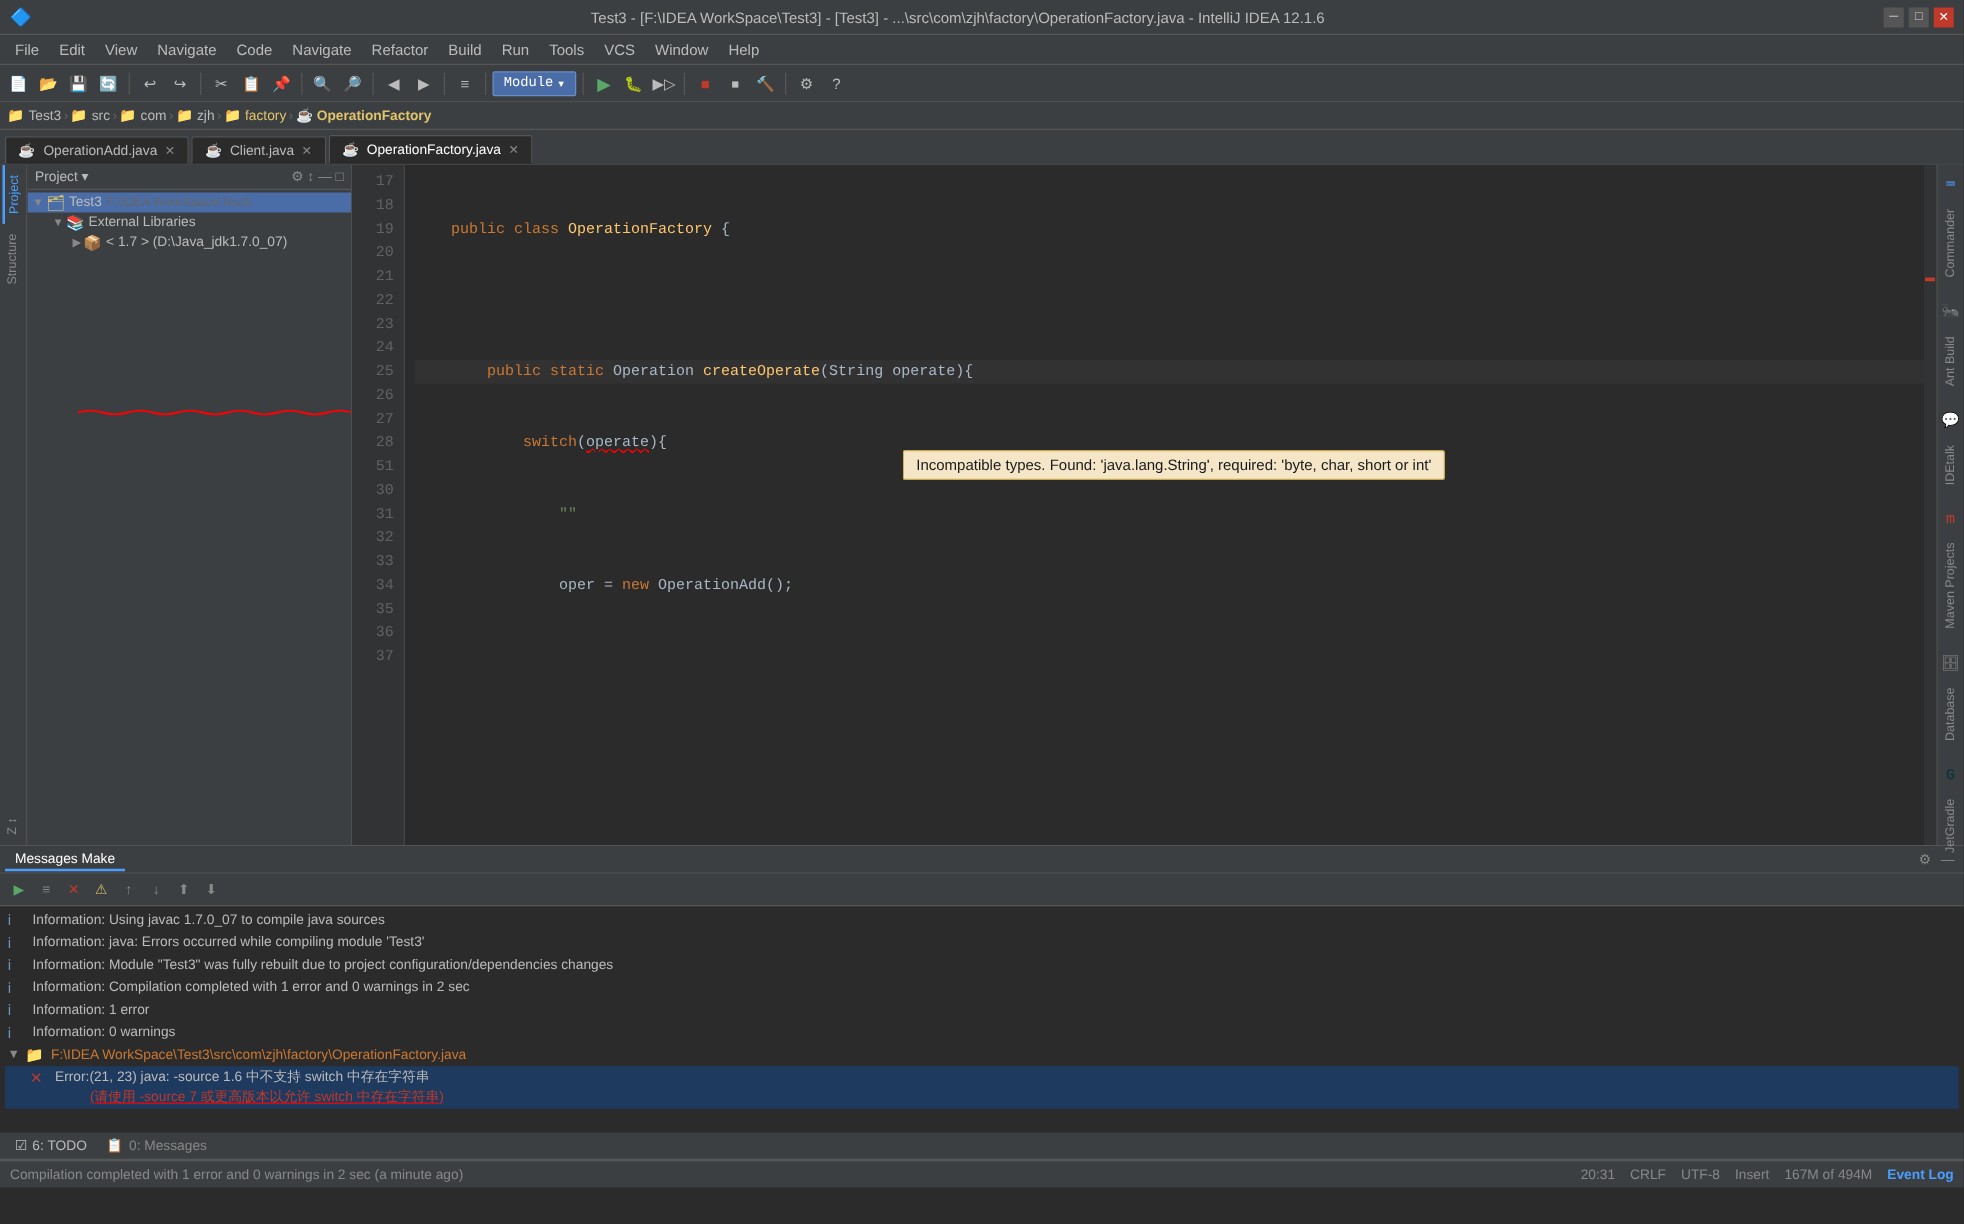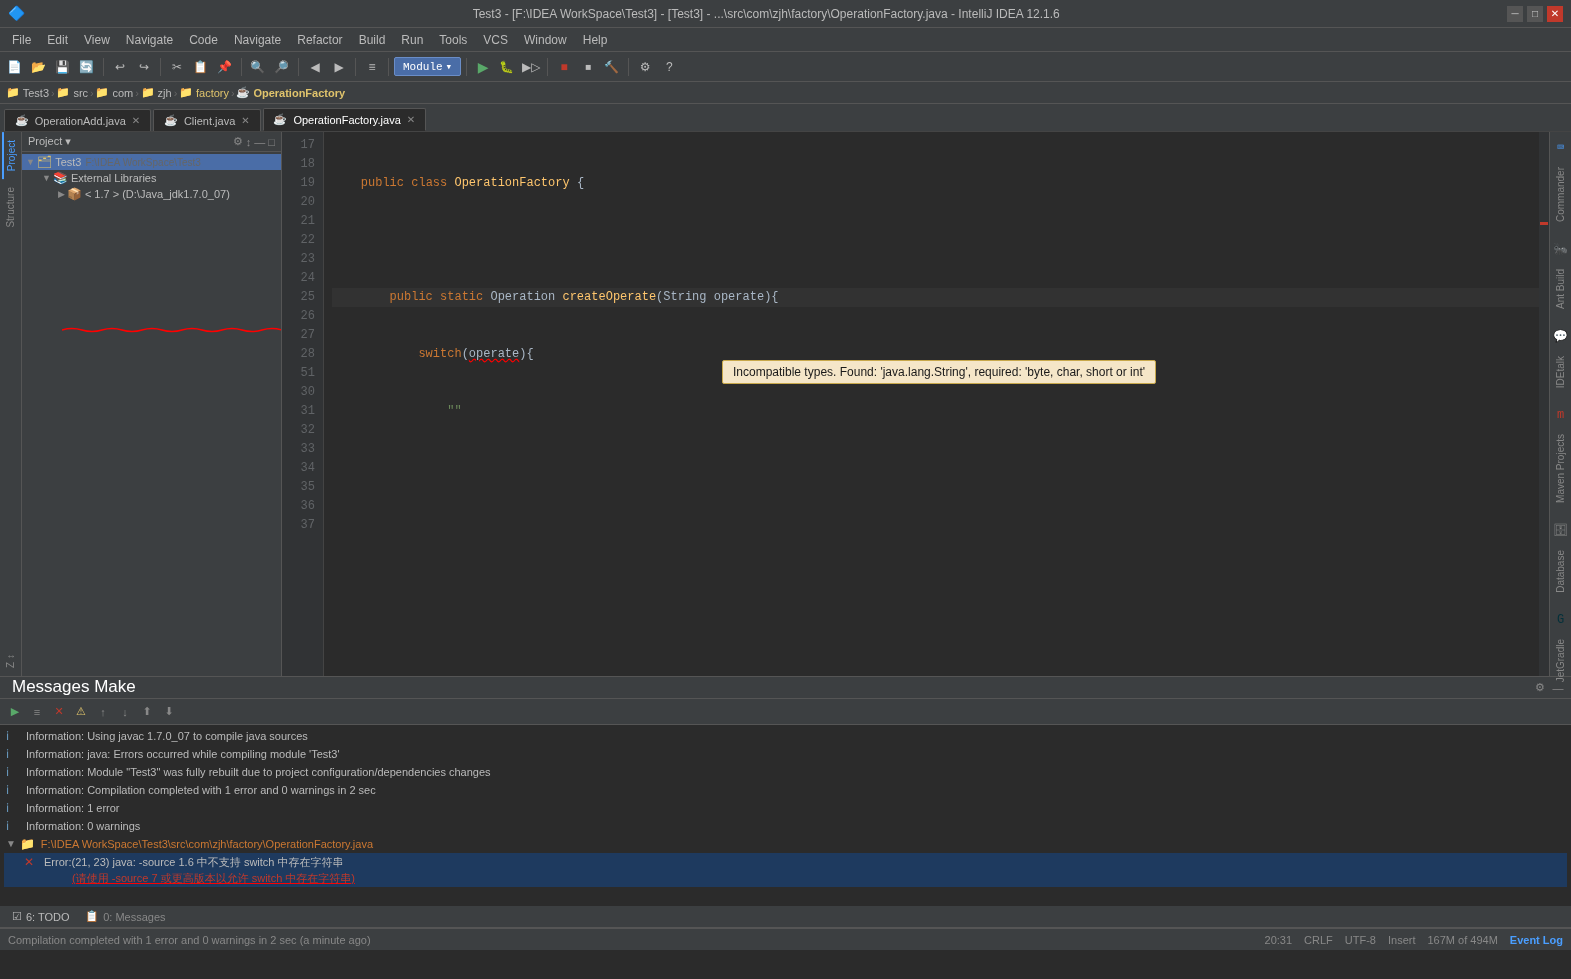--- a/index.html
+++ b/index.html
@@ -250,21 +250,21 @@
     #bottom-tabs {
       background: #3c3f41;
       height: 22px;
       display: flex;
       align-items: center;
       padding: 0 4px;
       border-bottom: 1px solid #555;
     }
     .bottom-tab {
       padding: 2px 8px;
-      font-size: 17px;
+      font-size: 11px;
       font-family: Arial, sans-serif;
       color: #bbb;
       cursor: pointer;
     }
     .bottom-tab.active { color: #fff; border-bottom: 2px solid #4a9eff; }
     #bottom-toolbar {
       background: #3c3f41;
       height: 26px;
       display: flex;
       align-items: center;
@@ -543,20 +543,21 @@
         <div>35</div>
         <div>36</div>
         <div>37</div>
       </div>
       <div id="code-content">
         <span class="code-line">    <span style="color:#cc7832;">public</span> <span style="color:#cc7832;">class</span> <span style="color:#ffc66d;">OperationFactory</span> <span style="color:#a9b7c6;">{</span></span>
         <span class="code-line">&nbsp;</span>
         <span class="code-line cursor-line">        <span style="color:#cc7832;">public</span> <span style="color:#cc7832;">static</span> <span style="color:#a9b7c6;">Operation</span> <span style="color:#ffc66d;">createOperate</span><span style="color:#a9b7c6;">(</span><span style="color:#a9b7c6;">String</span> <span style="color:#a9b7c6;">operate</span><span style="color:#a9b7c6;">)</span><span style="color:#a9b7c6;">{</span></span>
         <span class="code-line">            <span style="color:#cc7832;">switch</span><span style="color:#a9b7c6;">(</span><span class="red-squiggle" style="color:#a9b7c6;">operate</span><span style="color:#a9b7c6;">)</span><span style="color:#a9b7c6;">{</span></span>
         <span class="code-line">                <span style="color:#6a8759;">""</span></span>
+        <span class="code-line">                <span style="color:#a9b7c6;">oper</span> <span style="color:#a9b7c6;">=</span> <span style="color:#cc7832;">new</span> <span style="color:#a9b7c6;">OperationAdd</span><span style="color:#a9b7c6;">();</span></span>
         
         
         
         
         
         
         
         
         
         

